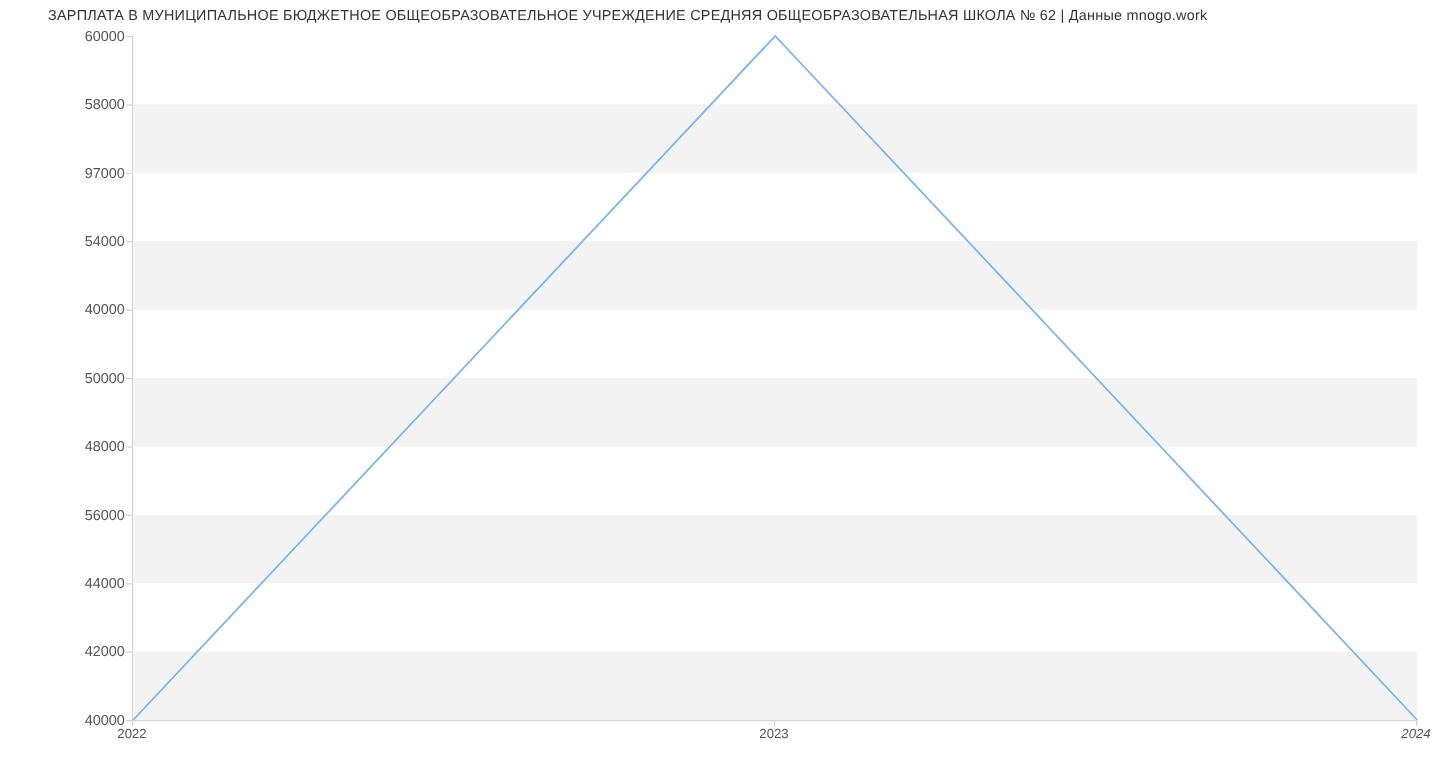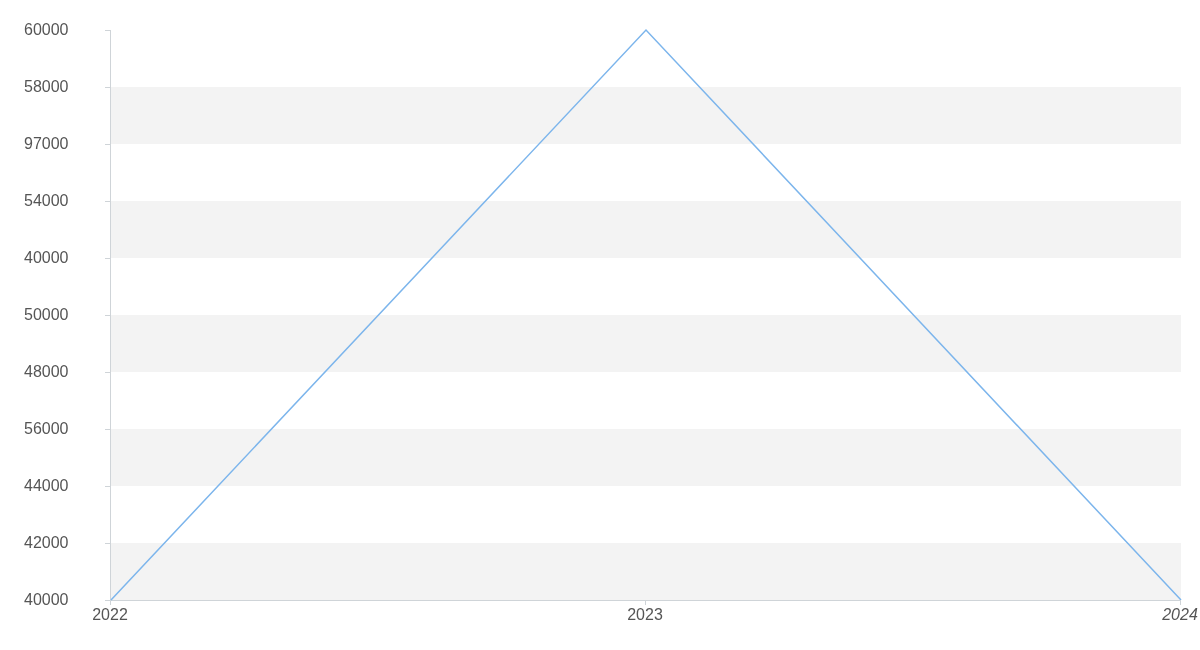--- a/index.html
+++ b/index.html
@@ -38,28 +38,29 @@
   .band {
     position: absolute;
     left: 0;
     width: 100%;
     background: #f3f3f3;
   }
   .y-tick-label {
     position: absolute;
     right: 1096px;
     width: 80px;
-    font-size: 16px;
+    text-align: right;
+    font-size: 12px;
     color: #555555;
     transform: translateY(-50%);
   }
   .x-tick-label {
     position: absolute;
     top: 606px;
-    font-size: 16px;
+    font-size: 11px;
     color: #555555;
     transform: translateX(-50%);
   }
   .tick-mark-y {
     position: absolute;
     left: 105px;
     width: 5px;
     height: 1px;
     background: #cfd4d8;
   }
@@ -83,20 +84,21 @@
     stroke: #7cb5ec;
     stroke-width: 1.5;
     stroke-linejoin: miter;
   }
 </style>
 </head>
 <body>
 
 <div class="wrap">
 
+  <div class="title">ЗАРПЛАТА В МУНИЦИПАЛЬНОЕ БЮДЖЕТНОЕ ОБЩЕОБРАЗОВАТЕЛЬНОЕ УЧРЕЖДЕНИЕ СРЕДНЯЯ ОБЩЕОБРАЗОВАТЕЛЬНАЯ ШКОЛА № 62 | Данные mnogo.work</div>
 
   <div class="plot" id="plot">
     <div class="band" style="top: 513px; height: 57px;"></div>
       <div class="band" style="top: 399px; height: 57px;"></div>
       <div class="band" style="top: 285px; height: 57px;"></div>
       <div class="band" style="top: 171px; height: 57px;"></div>
       <div class="band" style="top: 57px; height: 57px;"></div>
       <svg class="line" id="line-svg" preserveAspectRatio="none" viewBox="0 0 1070 570">
         <path d="M0 570 L535 0 L1070 570" stroke="#7cb5ec"></path>
       </svg>

